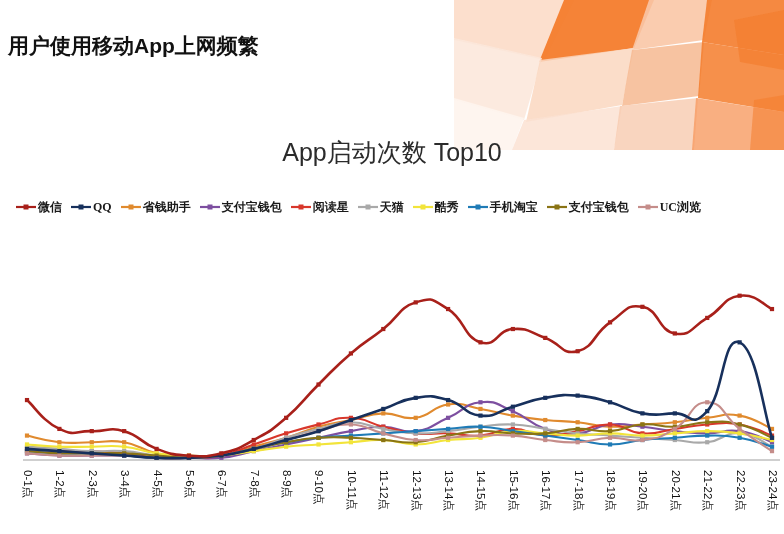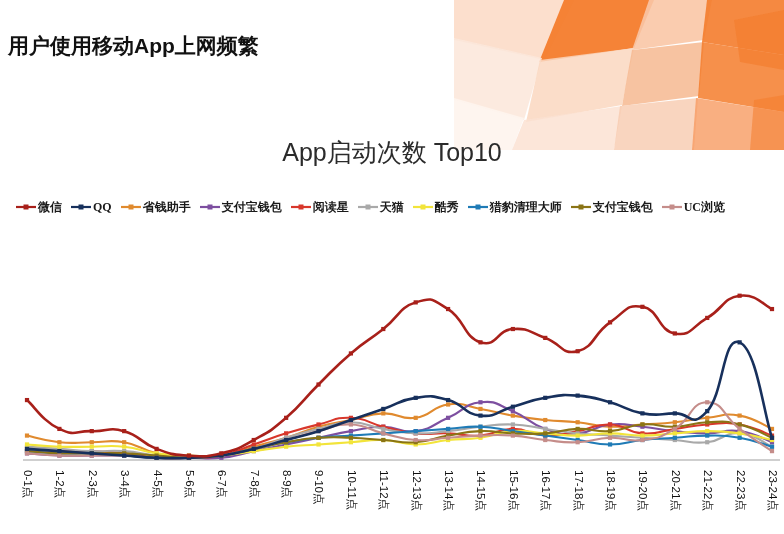--- a/index.html
+++ b/index.html
@@ -117,21 +117,21 @@
         <line x1="0" y1="5" x2="20" y2="5" stroke="#F2E43A" stroke-width="2.2"></line>
         <rect x="7.5" y="2.5" width="5" height="5" fill="#F2E43A"></rect>
       </svg>
       <span class="legend-label">酷秀</span>
     </div>
     <div class="legend-item">
       <svg class="legend-swatch" viewBox="0 0 20 10">
         <line x1="0" y1="5" x2="20" y2="5" stroke="#1F7BB6" stroke-width="2.2"></line>
         <rect x="7.5" y="2.5" width="5" height="5" fill="#1F7BB6"></rect>
       </svg>
-      <span class="legend-label">猎豹清理大师</span>
+      <span class="legend-label">手机淘宝</span>
     </div>
     <div class="legend-item">
       <svg class="legend-swatch" viewBox="0 0 20 10">
         <line x1="0" y1="5" x2="20" y2="5" stroke="#8A7415" stroke-width="2.2"></line>
         <rect x="7.5" y="2.5" width="5" height="5" fill="#8A7415"></rect>
       </svg>
       <span class="legend-label">支付宝钱包</span>
     </div>
     <div class="legend-item">
       <svg class="legend-swatch" viewBox="0 0 20 10">

